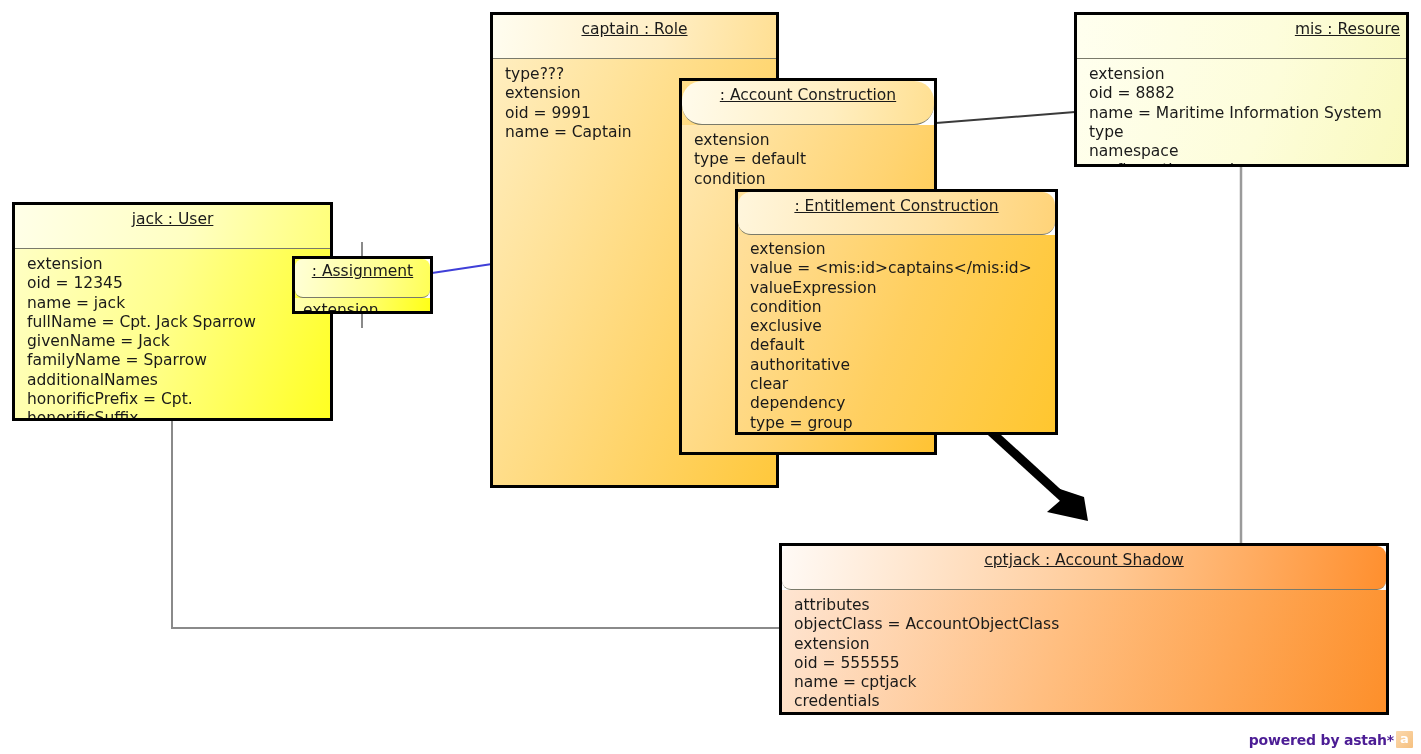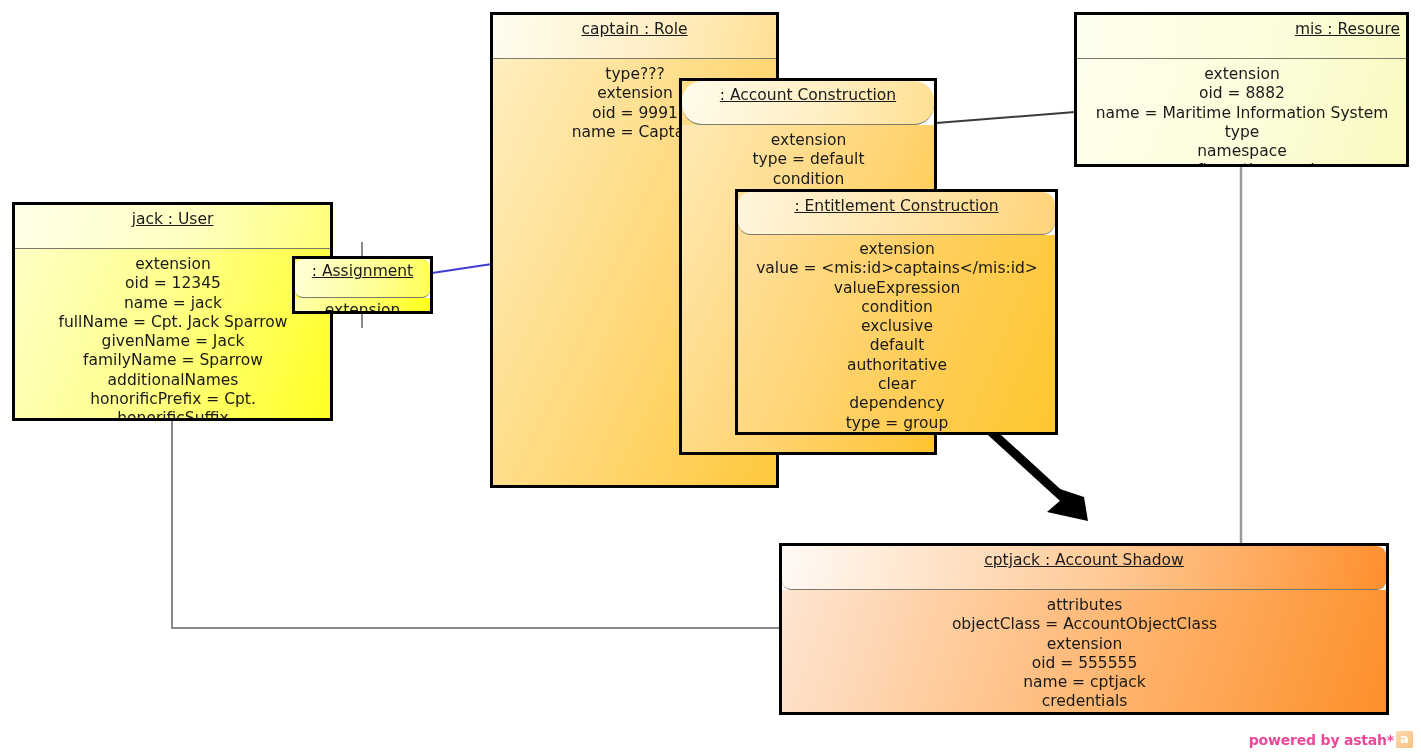--- a/index.html
+++ b/index.html
@@ -34,21 +34,20 @@
     padding: 7px 6px 6px 6px;
     border-bottom: 1px solid #7a7a6a;
     white-space: nowrap;
   }
   .obj-header span {
     text-decoration: underline;
   }
   .obj-body {
     flex: 1 1 auto;
     padding: 6px 11px 6px 12px;
-    text-align: center;
   }
   .attr-line {
     font-size: 15.5px;
     line-height: 19.3px;
     color: #1a1a1a;
     white-space: nowrap;
   }
 
   
   .fill-user-head   { background: linear-gradient(100deg, #ffffe8 0%, #ffffc2 55%, #ffff7a 100%); }
@@ -85,21 +84,21 @@
     position: absolute;
     right: 8px;
     bottom: 6px;
     display: flex;
     align-items: center;
     gap: 2px;
   }
   #watermark .wm-text {
     font-size: 14px;
     font-weight: bold;
-    color: #ec4899;
+    color: #4c1d95;
     letter-spacing: -0.2px;
     margin-left: 48px;
   }
   #watermark .wm-mark {
     width: 17px;
     height: 17px;
     background: linear-gradient(135deg, #fbd9ae 0%, #f6c07f 100%);
     position: relative;
     border-radius: 1px;
   }

